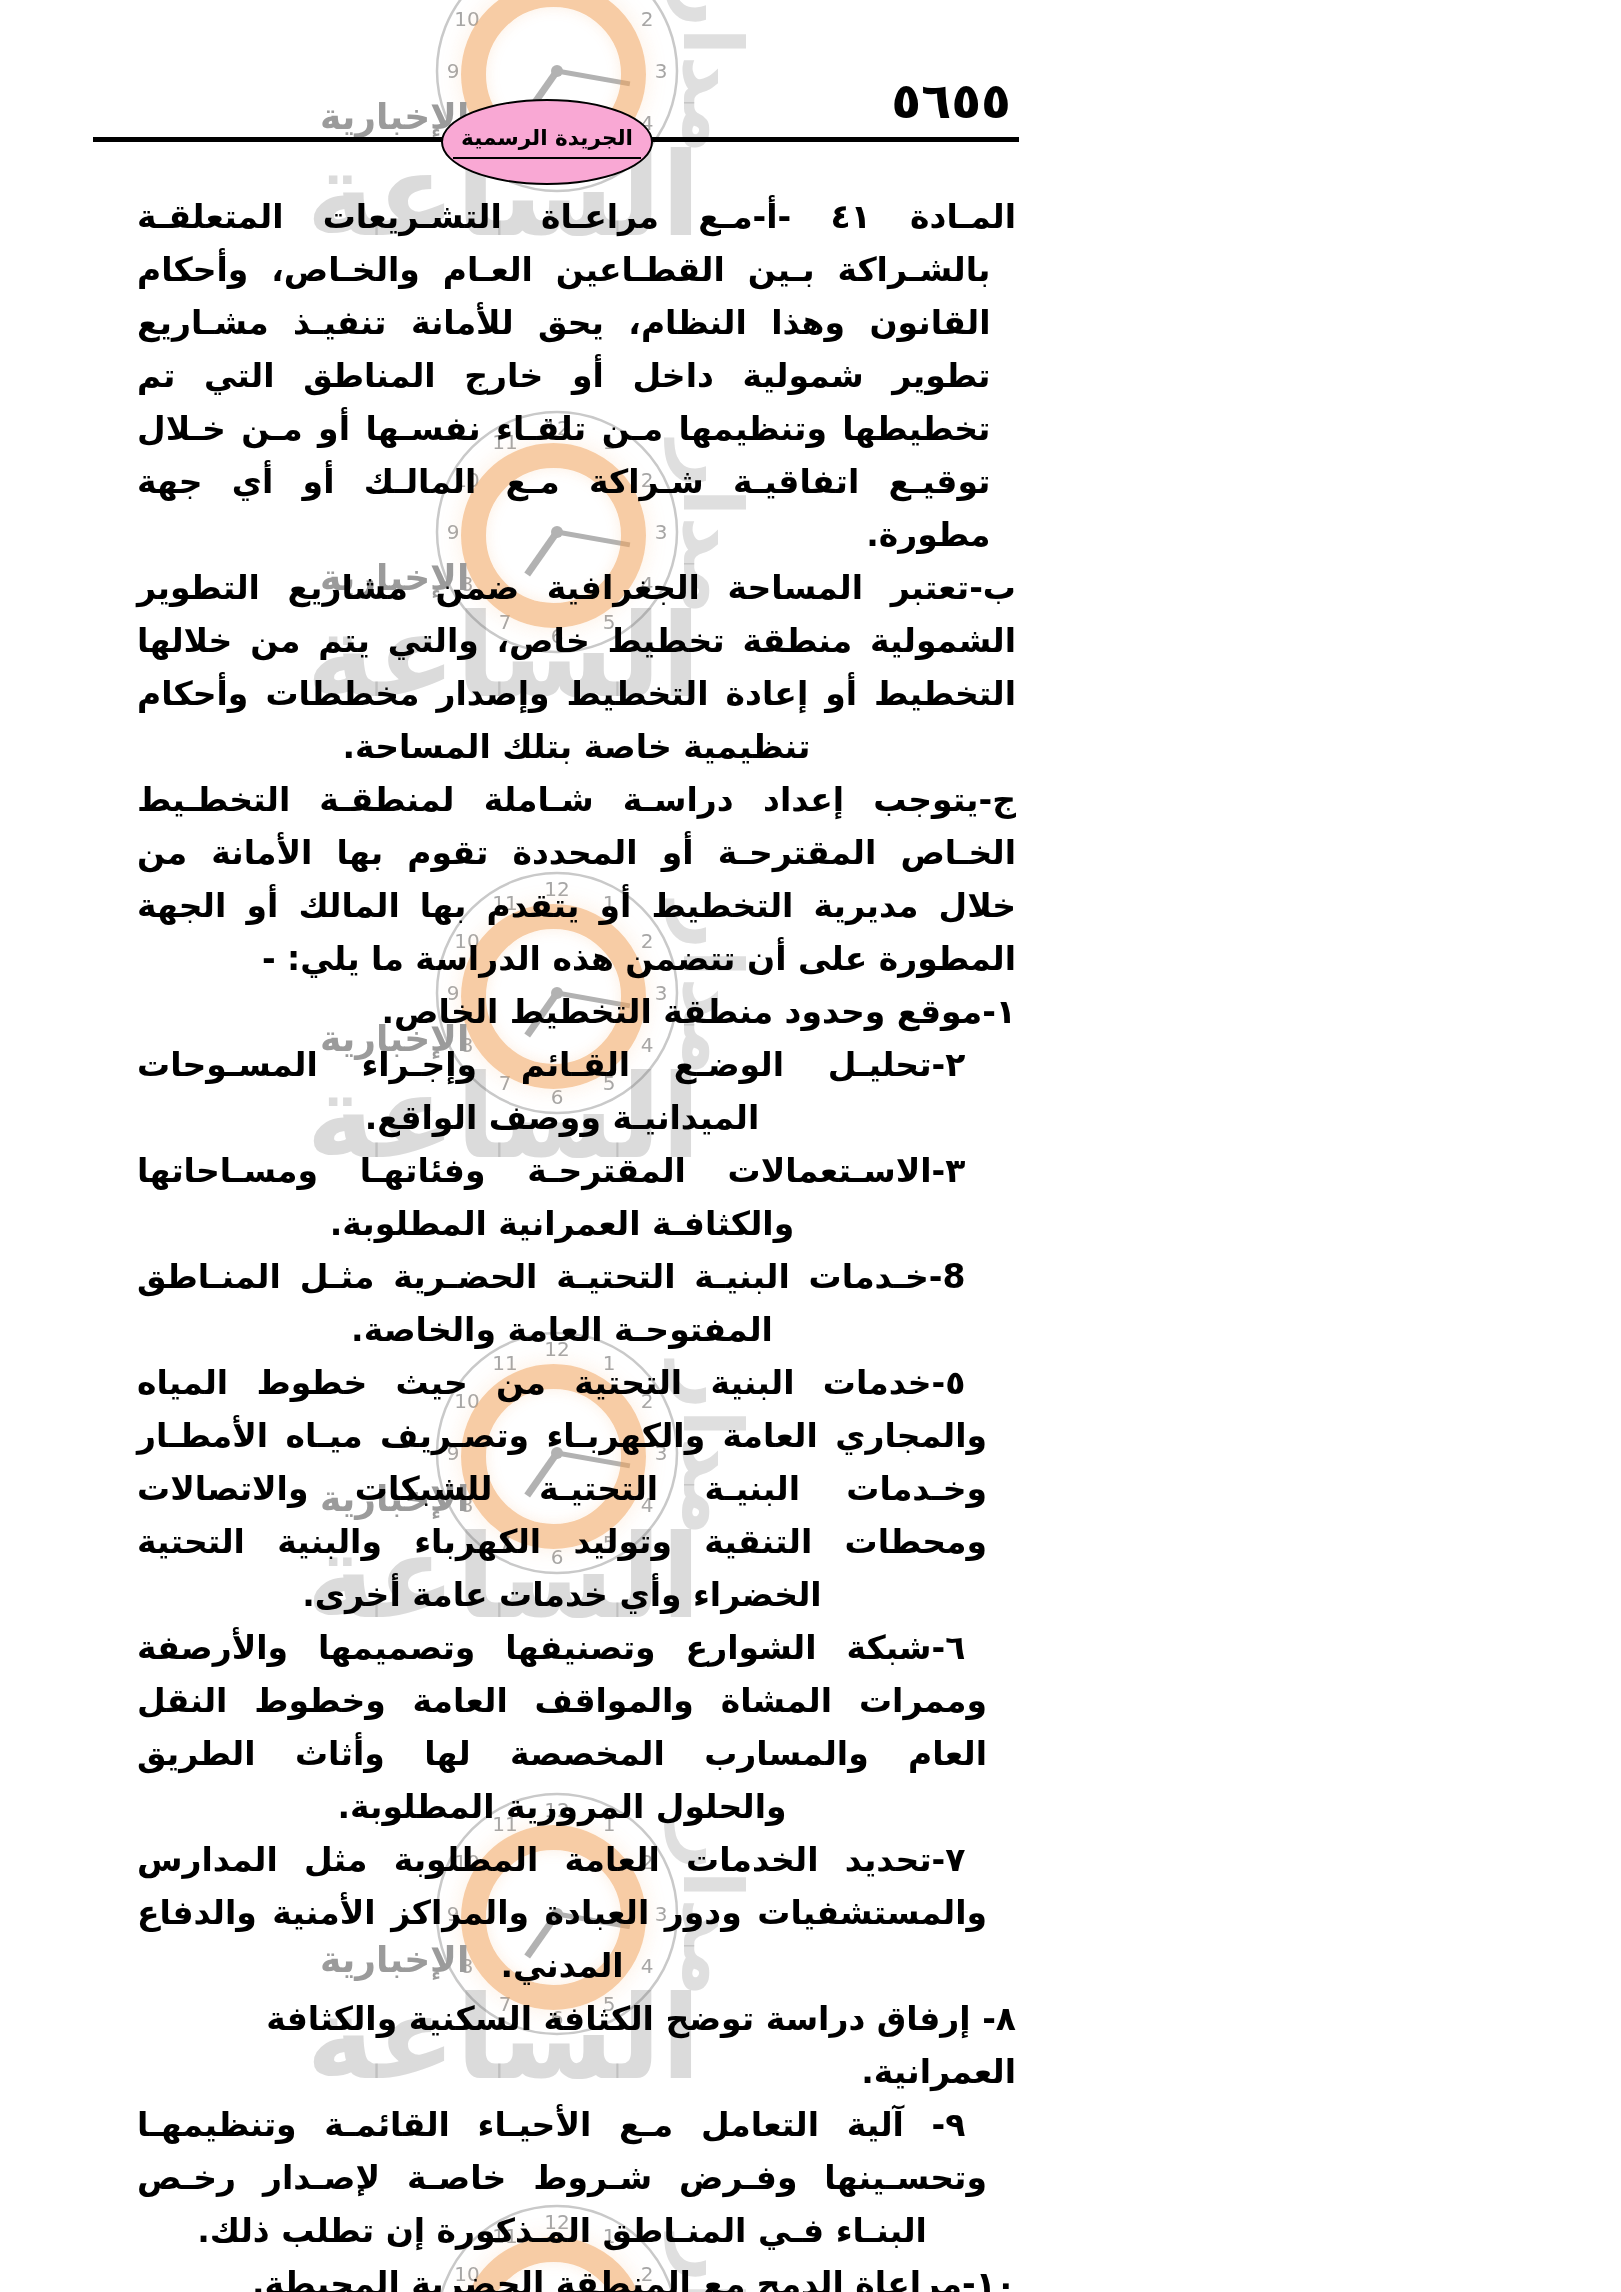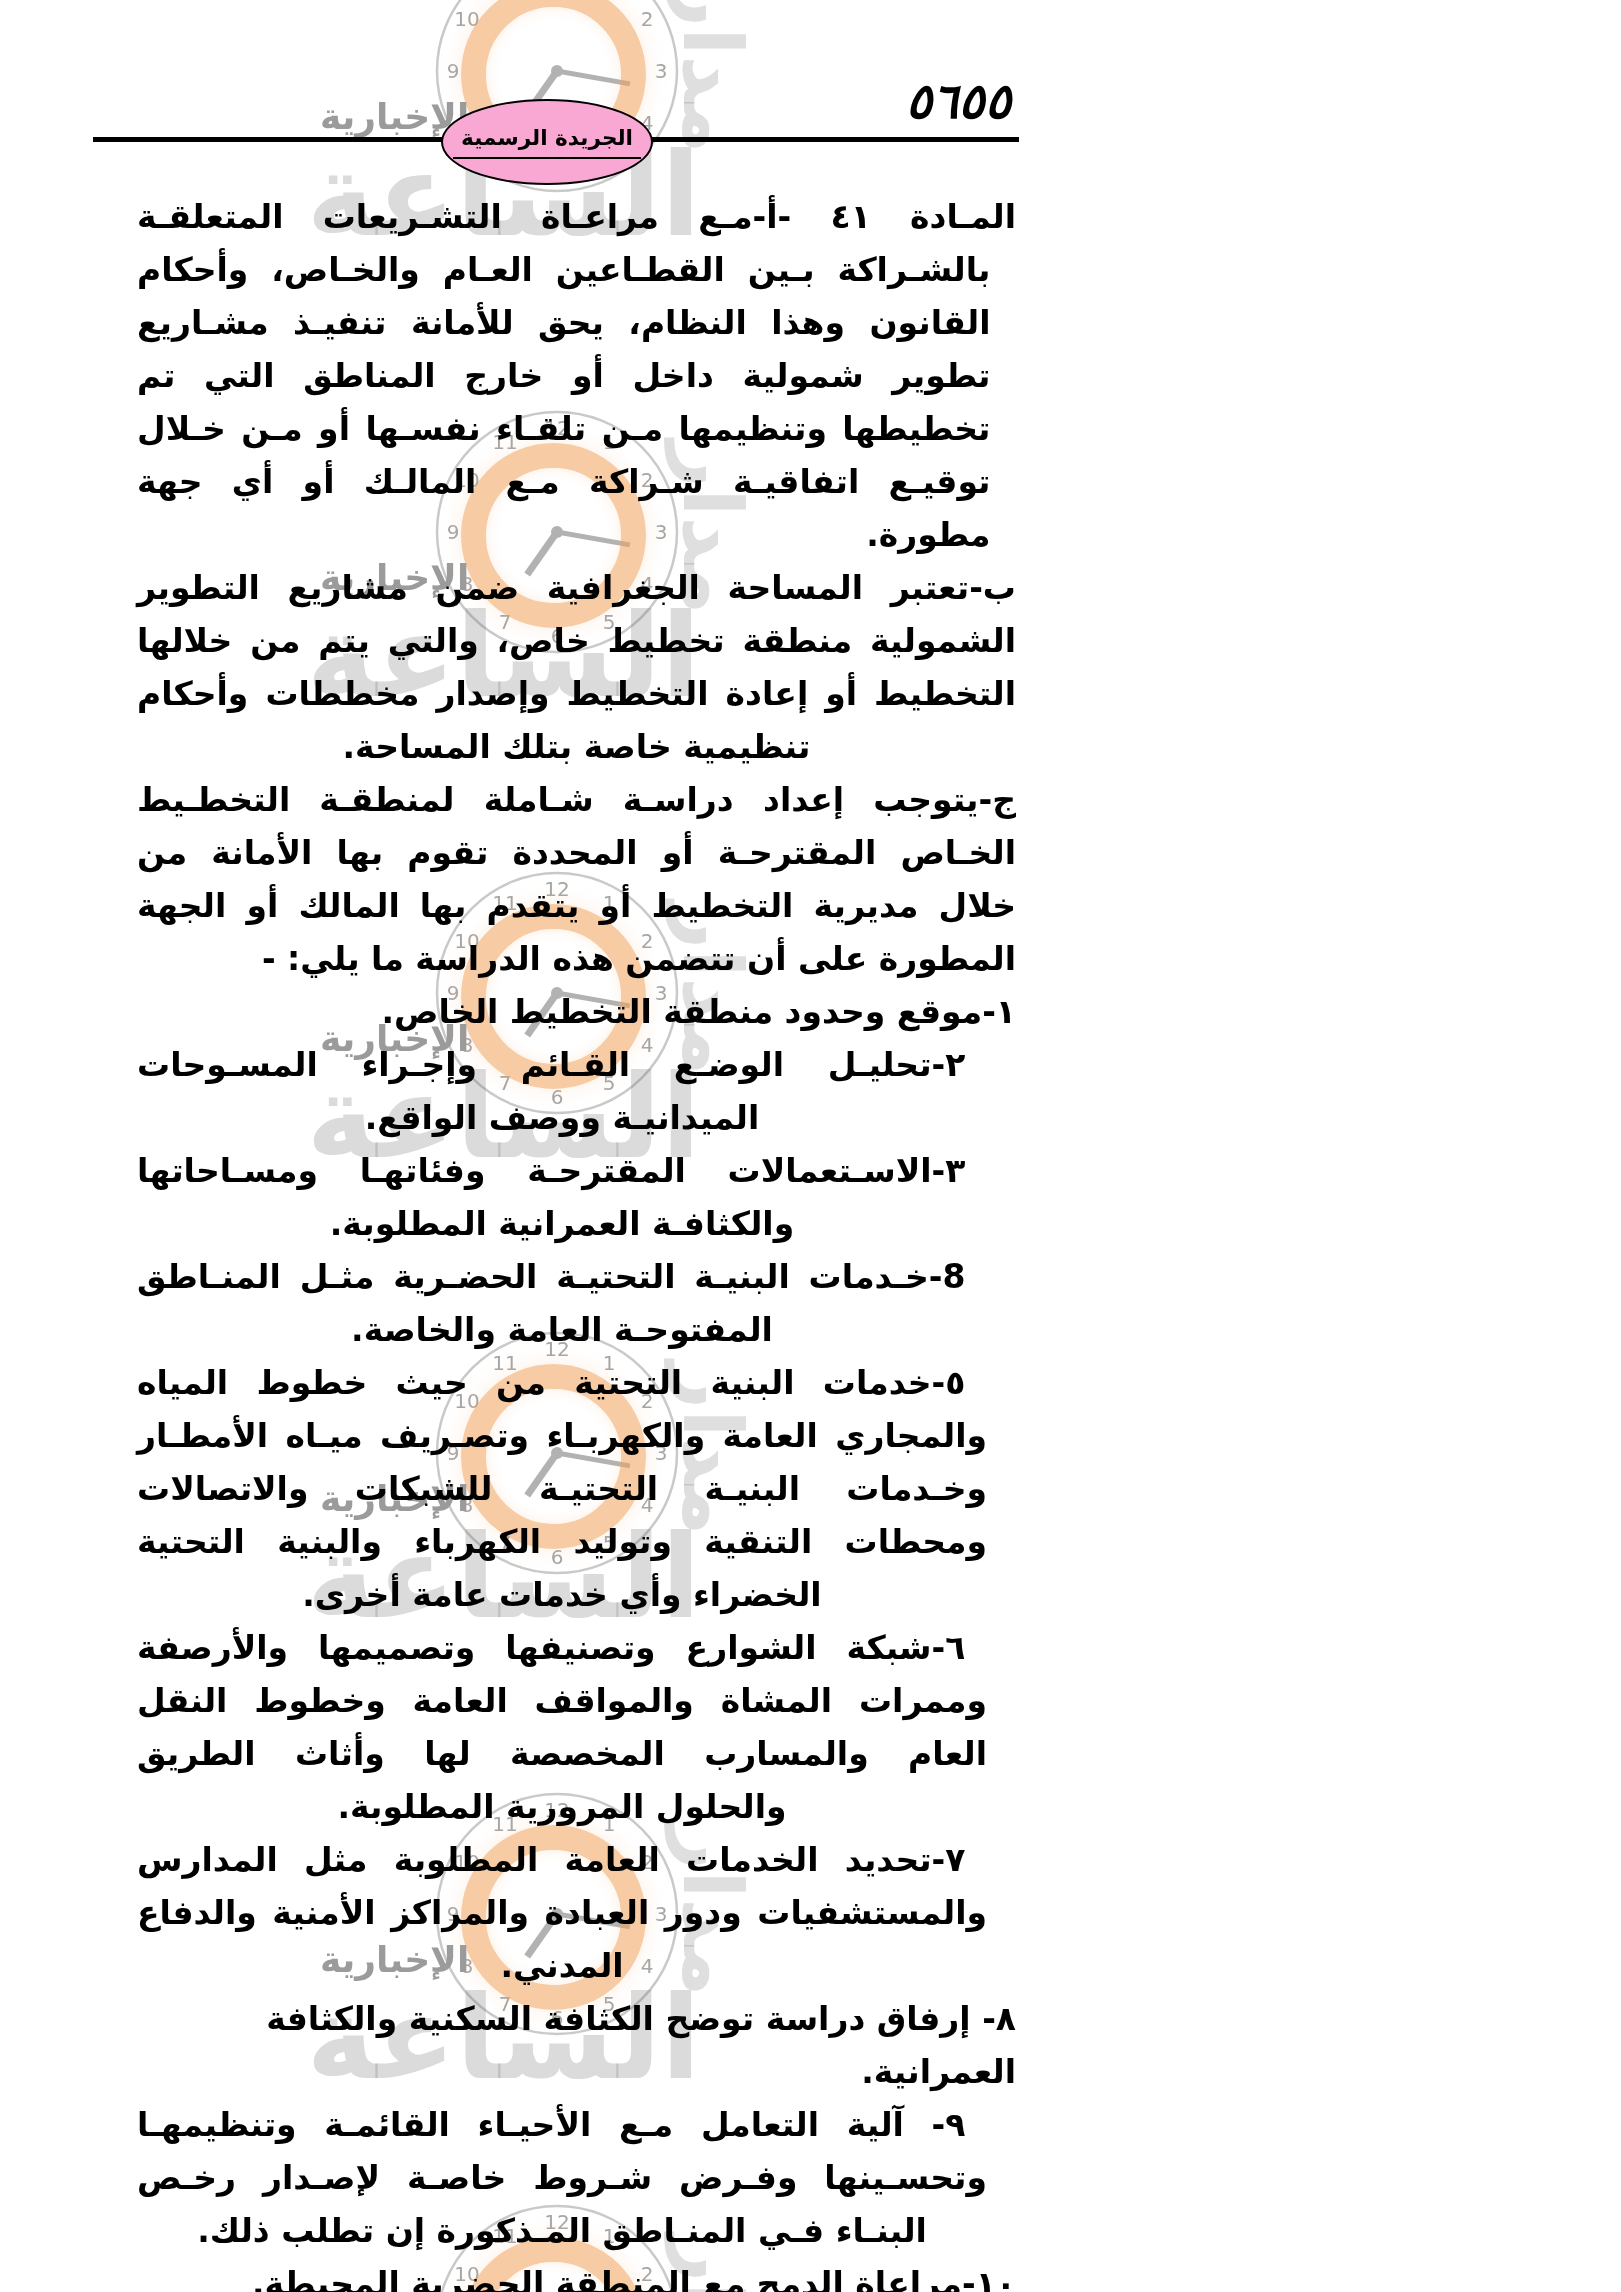--- a/index.html
+++ b/index.html
@@ -31,21 +31,21 @@
   }
   .wm-brand-vertical{
     position:absolute;left:446px;top:39px;
     font-size:82px;font-weight:bold;color:rgba(110,110,110,0.22);
     transform:rotate(90deg);transform-origin:left top;white-space:nowrap;
   }
 
   
   .page-number{
     position:absolute;top:73px;right:610px;z-index:2;
-    font-size:49px;font-weight:bold;color:#000;direction:rtl;letter-spacing:2px;font-style:italic;
+    font-size:49px;font-weight:bold;color:#000;direction:rtl;letter-spacing:2px;
   }
   .header-rule{
     position:absolute;top:137px;left:93px;width:926px;height:4.9px;
     background:#000;z-index:1;
   }
   .gazette-badge{
     position:absolute;top:99px;left:441px;width:208px;height:82px;
     border:2.9px solid #000;border-radius:50%;background:#f9a8d4;z-index:2;
     display:flex;align-items:center;justify-content:center;
   }

